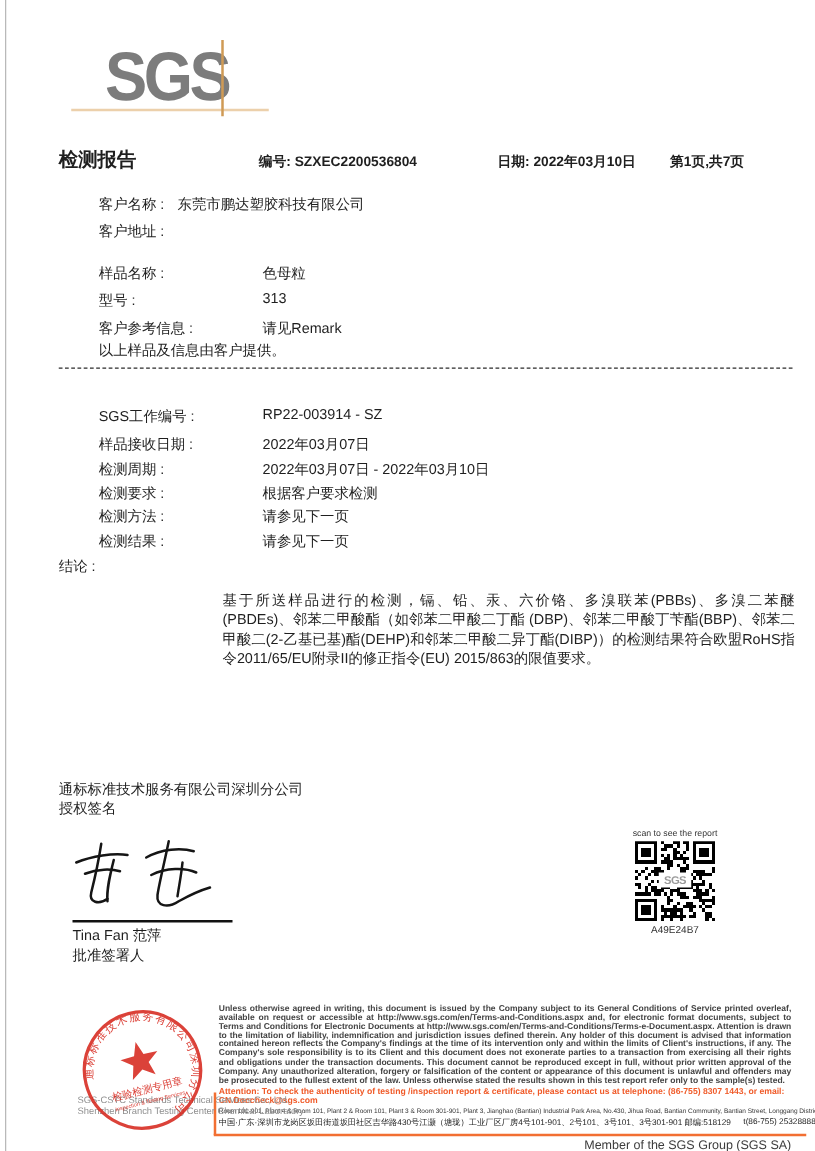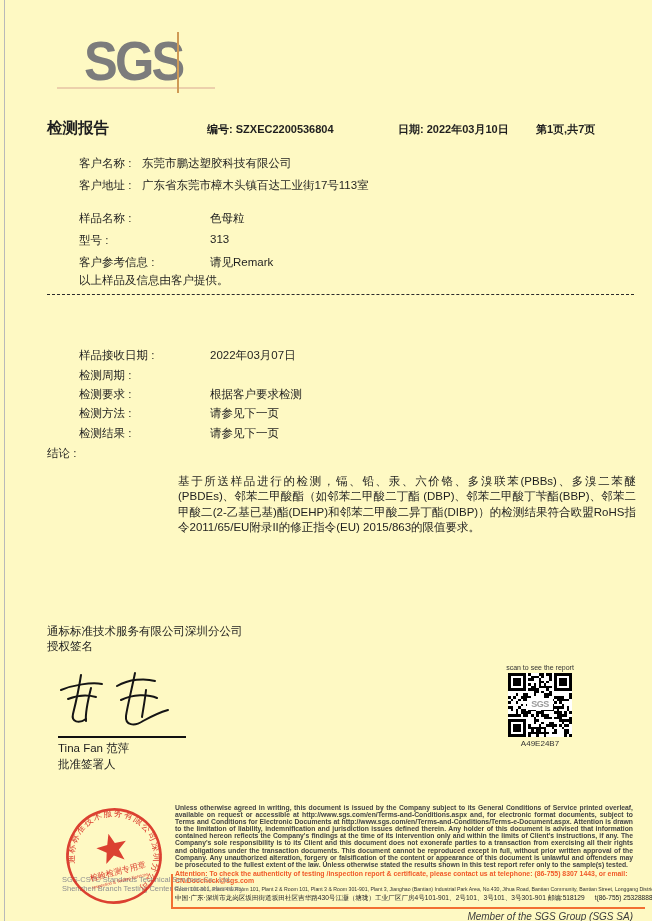--- a/index.html
+++ b/index.html
@@ -1,17 +1,17 @@
 <!DOCTYPE html>
 <html><head>
 <meta charset="utf-8">
 <style>
   html,body{margin:0;padding:0;background:#e8e8e8;}
   .page{
-    position:relative;width:652px;height:921px;background:#fef9c3;
+    position:relative;width:652px;height:921px;background:#ffffff;
     font-family:"Liberation Sans","DejaVu Sans",sans-serif;color:#1f1f1f;
     overflow:hidden;margin:0 auto;
   }
   .abs{position:absolute;}
   .left-edge{left:4px;top:0;width:1px;height:921px;background:#b9b9b9;}
   
   .logo{left:84px;top:34px;font-size:55px;font-weight:bold;color:#7c7c7c;
         letter-spacing:-3px;transform:scaleX(.92);transform-origin:left top;line-height:1;}
   .logo-hline{left:57px;top:87px;width:158px;height:2px;background:#ecd0ab;}
   .logo-vline{left:177px;top:32px;width:2px;height:61px;background:#cf9a55;}
@@ -40,21 +40,21 @@
          font-size:9px;font-weight:bold;text-align:center;line-height:12px;letter-spacing:-.5px;}
   .qr-code{left:495px;top:739px;width:90px;text-align:center;font-size:8px;color:#333;}
   
   .legal{left:175px;top:804px;width:458px;font-size:6.8px;line-height:7.1px;color:#444;
          text-align:justify;font-weight:600;}
   .attn{left:175px;top:870px;width:458px;font-size:6.9px;line-height:7.3px;color:#f05a28;font-weight:bold;}
   .addr-en{left:175px;top:886px;width:462px;font-size:5.2px;color:#333;white-space:nowrap;display:flex;gap:6px;}
   .addr-cn{left:175px;top:894px;width:462px;font-size:6.6px;color:#222;white-space:nowrap;display:flex;gap:10px;}
   .vline{left:171px;top:874px;width:2px;height:34px;background:#f26f32;}
   .hline{left:171px;top:907px;width:474px;height:2px;background:#f26f32;}
-  .member{left:330px;top:911px;width:303px;text-align:right;font-size:10px;color:#3c3c3c;font-style:italic;}
+  .member{left:330px;top:911px;width:303px;text-align:right;font-size:10px;color:#3c3c3c;}
   .cstc{left:62px;top:875px;font-size:7.5px;color:#8f8f8f;line-height:9px;z-index:1;}
   .stamp{left:64px;top:806px;width:100px;height:100px;opacity:.88;transform:rotate(-14deg);z-index:2;}
 </style>
 </head>
 <body>
 
 <div class="page">
   <div class="abs left-edge"></div>
 
   <div class="abs logo">SGS</div>
@@ -71,47 +71,51 @@
     <span>2022年03月10日</span>
   </div>
   <div class="abs hmeta" style="left:516px">第1页,共7页</div>
 
   <div class="abs row" style="top:156px">
     <span class="lab">客户名称 :</span>
     <span>东莞市鹏达塑胶科技有限公司</span>
   </div>
   <div class="abs row" style="top:178px">
     <span class="lab">客户地址 :</span>
-    <span>广东省东莞市樟木头镇百达工业街17号113室</span>
   </div>
 
   <div class="abs row w" style="top:211px">
     <span class="lab">样品名称 :</span>
     <span>色母粒</span>
   </div>
   <div class="abs row w" style="top:233px">
     <span class="lab">型号 :</span>
     <span>313</span>
   </div>
   <div class="abs row w" style="top:255px">
     <span class="lab">客户参考信息 :</span>
     <span>请见Remark</span>
   </div>
   <div class="abs row" style="top:273px">
     <span>以上样品及信息由客户提供。</span>
   </div>
 
   <div class="abs dash"></div>
 
+  <div class="abs row w" style="top:326px">
+    <span class="lab">SGS工作编号 :</span>
+    <span>RP22-003914 - SZ</span>
+  </div>
   <div class="abs row w" style="top:348px">
     <span class="lab">样品接收日期 :</span>
     <span>2022年03月07日</span>
   </div>
   <div class="abs row w" style="top:368px">
     <span class="lab">检测周期 :</span>
+    <span>2022年03月07日 - 2022年03月10日</span>
   </div>
   <div class="abs row w" style="top:387px">
     <span class="lab">检测要求 :</span>
     <span>根据客户要求检测</span>
   </div>
   <div class="abs row w" style="top:406px">
     <span class="lab">检测方法 :</span>
     <span>请参见下一页</span>
   </div>
   <div class="abs row w" style="top:426px">

